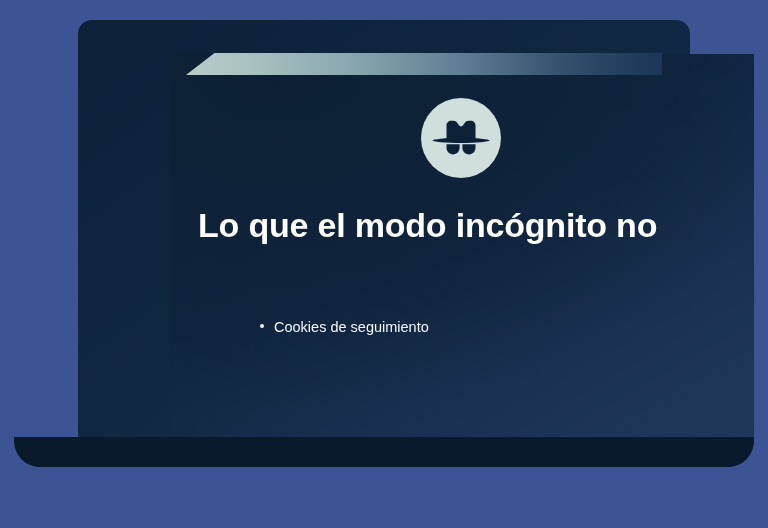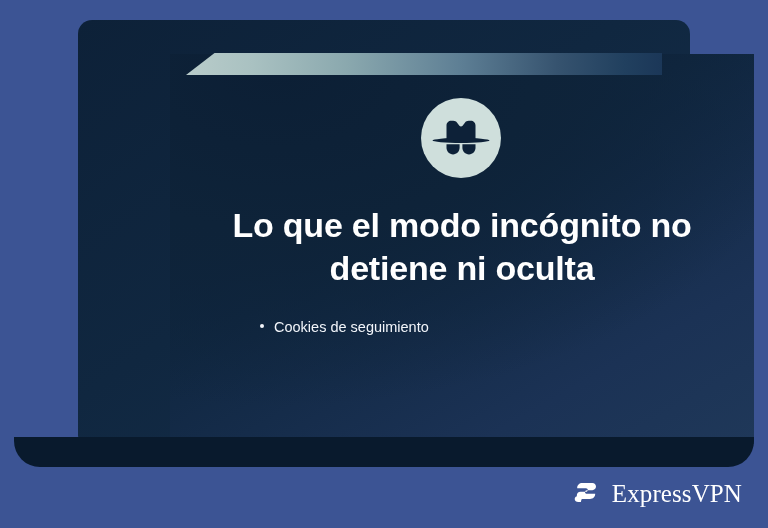--- a/index.html
+++ b/index.html
@@ -73,21 +73,20 @@
     width: 80px;
     height: 80px;
   }
 
   
   .slide-title {
     position: absolute;
     left: 120px;
     top: 184px;
     width: 528px;
-    text-align: center;
     color: #ffffff;
     font-size: 34px;
     line-height: 1.27;
     font-weight: bold;
     letter-spacing: -0.2px;
   }
 
   
   .bullet-area {
     position: absolute;
@@ -170,45 +169,31 @@
         <circle cx="40" cy="40" r="40" fill="#cfdfdc"></circle>
         <path d="M25.5 41.5 V27.5 c0-2.6 2.1-4.7 4.7-4.7 h2.1 c1.5 0 2.9 .7 3.8 1.9 l2.3 3 c .8 1.05 2.4 1.05 3.2 0 l2.3-3 c .9-1.2 2.3-1.9 3.8-1.9 h2.1 c2.6 0 4.7 2.1 4.7 4.7 V41.5 Z" fill="#0d2138"></path>
         <ellipse cx="40" cy="42.4" rx="28.5" ry="2.5" fill="#0d2138"></ellipse>
         <path d="M25.5 46.2 h13.1 v3.6 c0 3.6-2.9 6.6-6.6 6.6 -3.6 0-6.5-3-6.5-6.6 Z" fill="#0d2138"></path>
         <path d="M41.4 46.2 h13.1 v3.6 c0 3.6-2.9 6.6-6.5 6.6 -3.7 0-6.6-3-6.6-6.6 Z" fill="#0d2138"></path>
       </svg>
     </div>
 
     <div class="slide-title">
       <div>Lo que el modo incógnito no</div>
-      <div>detiene ni oculta</div>
     </div>
 
     <div class="bullet-area">
 
       <div class="bullet-col col-left">
         <div class="bullet-item">
           <span class="bullet-dot"></span>
           <span>Cookies de seguimiento</span>
         </div>
       </div>
 
 
     </div>
   </div>
 
   <div class="laptop-base"></div>
 
-  <div class="brand">
-    <span class="brand-mark-wrap">
-      <svg class="brand-mark" viewBox="0 0 30 30" aria-hidden="true">
-        <path d="M5.4 5.0 h16.0 c2.0 0 3.6 1.6 3.6 3.6 0 2.0-1.6 3.6-3.6 3.6 h-5.6
-                 c-1.0 0-1.8 .8-1.8 1.8 0 1.0 .8 1.8 1.8 1.8 h8.4
-                 c.0 3.3-2.2 5.2-5.2 5.2 h-9.6 c-2.0 0-3.6-1.6-3.6-3.6 0-2.0 1.6-3.6 3.6-3.6
-                 h5.6 c1.0 0 1.8-.8 1.8-1.8 0-1.0-.8-1.8-1.8-1.8 h-8.8
-                 c-.1-3.2 2.1-5.2 5.2-5.2 z" fill="#ffffff"></path>
-        <path d="M7.3 17.9 h7.0 c-2.5 1.0-4.2 3.2-4.4 6.0 h-2.6 c-2.0 0-3.6-1.3-3.6-3.0 0-1.7 1.6-3.0 3.6-3.0 z" fill="#ffffff"></path>
-      </svg>
-    </span>
-    <span class="brand-word">ExpressVPN</span>
-  </div>
 
 </div>
 
 </body></html>

